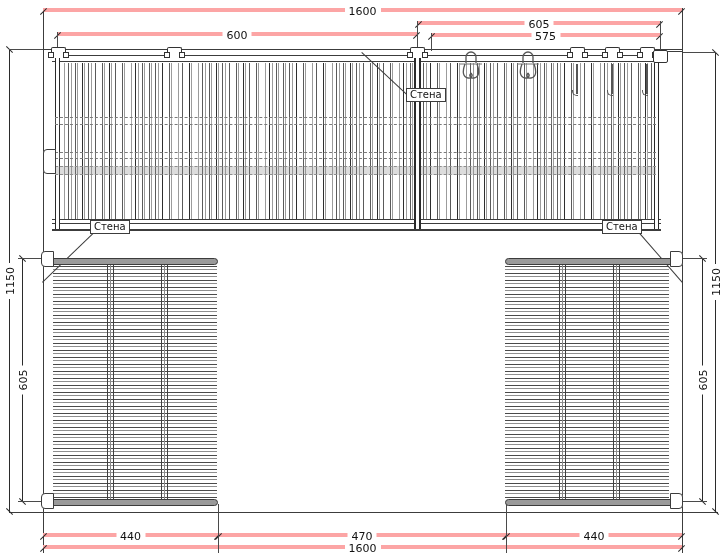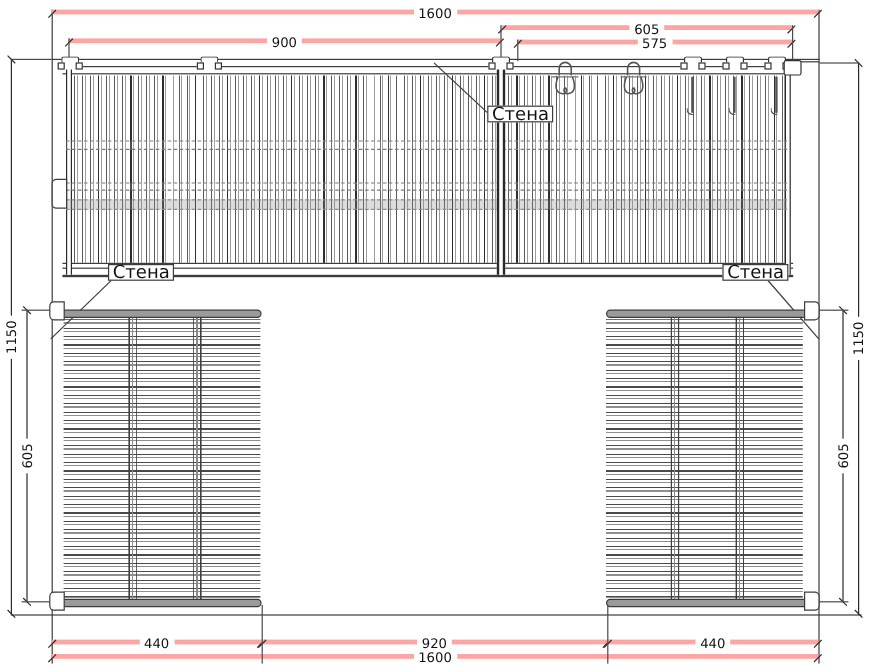--- a/index.html
+++ b/index.html
@@ -23,21 +23,21 @@
   .dim-v .dim-label{left:0;top:50%;transform:translate(-50%,-50%) rotate(-90deg);}
   .tk{position:absolute;width:9px;height:0;border-top:1px solid #2b2b2b;}
   .dim-h .tl{left:-4px;top:-1px;transform:rotate(-45deg);}
   .dim-h .tr{right:-4px;top:-1px;transform:rotate(-45deg);}
   .dim-v .tt{left:-5px;top:0;transform:rotate(45deg);}
   .dim-v .tb{left:-5px;bottom:0;transform:rotate(45deg);}
   
   .leader{position:absolute;height:0;border-top:1px solid #3c3c3c;transform-origin:0 0;z-index:2;}
   .wall-label{
     position:absolute;border:1px solid #3c3c3c;background:#fff;color:#111;
-    font-size:15px;line-height:12px;padding:0 3px;z-index:6;white-space:nowrap;
+    font-size:10px;line-height:12px;padding:0 3px;z-index:6;white-space:nowrap;
   }
   
   .slats-v{
     position:absolute;left:55px;top:63px;width:601px;height:156px;
     background:
       repeating-linear-gradient(90deg,#2e2e2e 0px,#2e2e2e 1.1px,transparent 1.1px,transparent 26.8px),
       repeating-linear-gradient(90deg,#5a5a5a 0px,#5a5a5a 0.8px,#ffffff 0.8px,#ffffff 2.4px,#9c9c9c 2.4px,#9c9c9c 3.2px,#ffffff 3.2px,#ffffff 6.7px);
   }
   .edge-dark{position:absolute;width:3px;border-left:1.6px solid #2a2a2a;border-right:1.6px solid #2a2a2a;background:#fff;}
   .rail-dashed{position:absolute;left:55px;width:601px;border-top:1px dashed #7a7a7a;border-bottom:1px dashed #7a7a7a;z-index:3;background:rgba(255,255,255,0.15);}
@@ -82,21 +82,21 @@
   <div class="hline" style="left:43px;top:49px;width:640px;"></div>
 
   <div class="dim dim-h" style="left:43px;top:8px;width:639px;">
     <i class="tk tl"></i>
     <i class="tk tr"></i>
     <span class="dim-label">1600</span>
   </div>
   <div class="dim dim-h" style="left:57px;top:32px;width:360px;">
     <i class="tk tl"></i>
     <i class="tk tr"></i>
-    <span class="dim-label">900</span>
+    <span class="dim-label">600</span>
   </div>
   <div class="dim dim-h" style="left:418px;top:21px;width:242px;">
     <i class="tk tl"></i>
     <i class="tk tr"></i>
     <span class="dim-label">605</span>
   </div>
   <div class="dim dim-h" style="left:431px;top:33px;width:229px;text-decoration:underline;">
     <i class="tk tl"></i>
     <i class="tk tr"></i>
     <span class="dim-label">575</span>
@@ -136,21 +136,21 @@
   <div class="hline ext" style="left:681px;top:501px;width:26px;"></div>
 
   <div class="dim dim-h" style="left:43px;top:533px;width:175px;">
     <i class="tk tl"></i>
     <i class="tk tr"></i>
     <span class="dim-label">440</span>
   </div>
   <div class="dim dim-h" style="left:218px;top:533px;width:288px;">
     <i class="tk tl"></i>
     <i class="tk tr"></i>
-    <span class="dim-label">920</span>
+    <span class="dim-label">470</span>
   </div>
   <div class="dim dim-h" style="left:506px;top:533px;width:176px;">
     <i class="tk tl"></i>
     <i class="tk tr"></i>
     <span class="dim-label">440</span>
   </div>
   <div class="dim dim-h" style="left:43px;top:545px;width:639px;">
     <i class="tk tl"></i>
     <i class="tk tr"></i>
     <span class="dim-label">1600</span>

